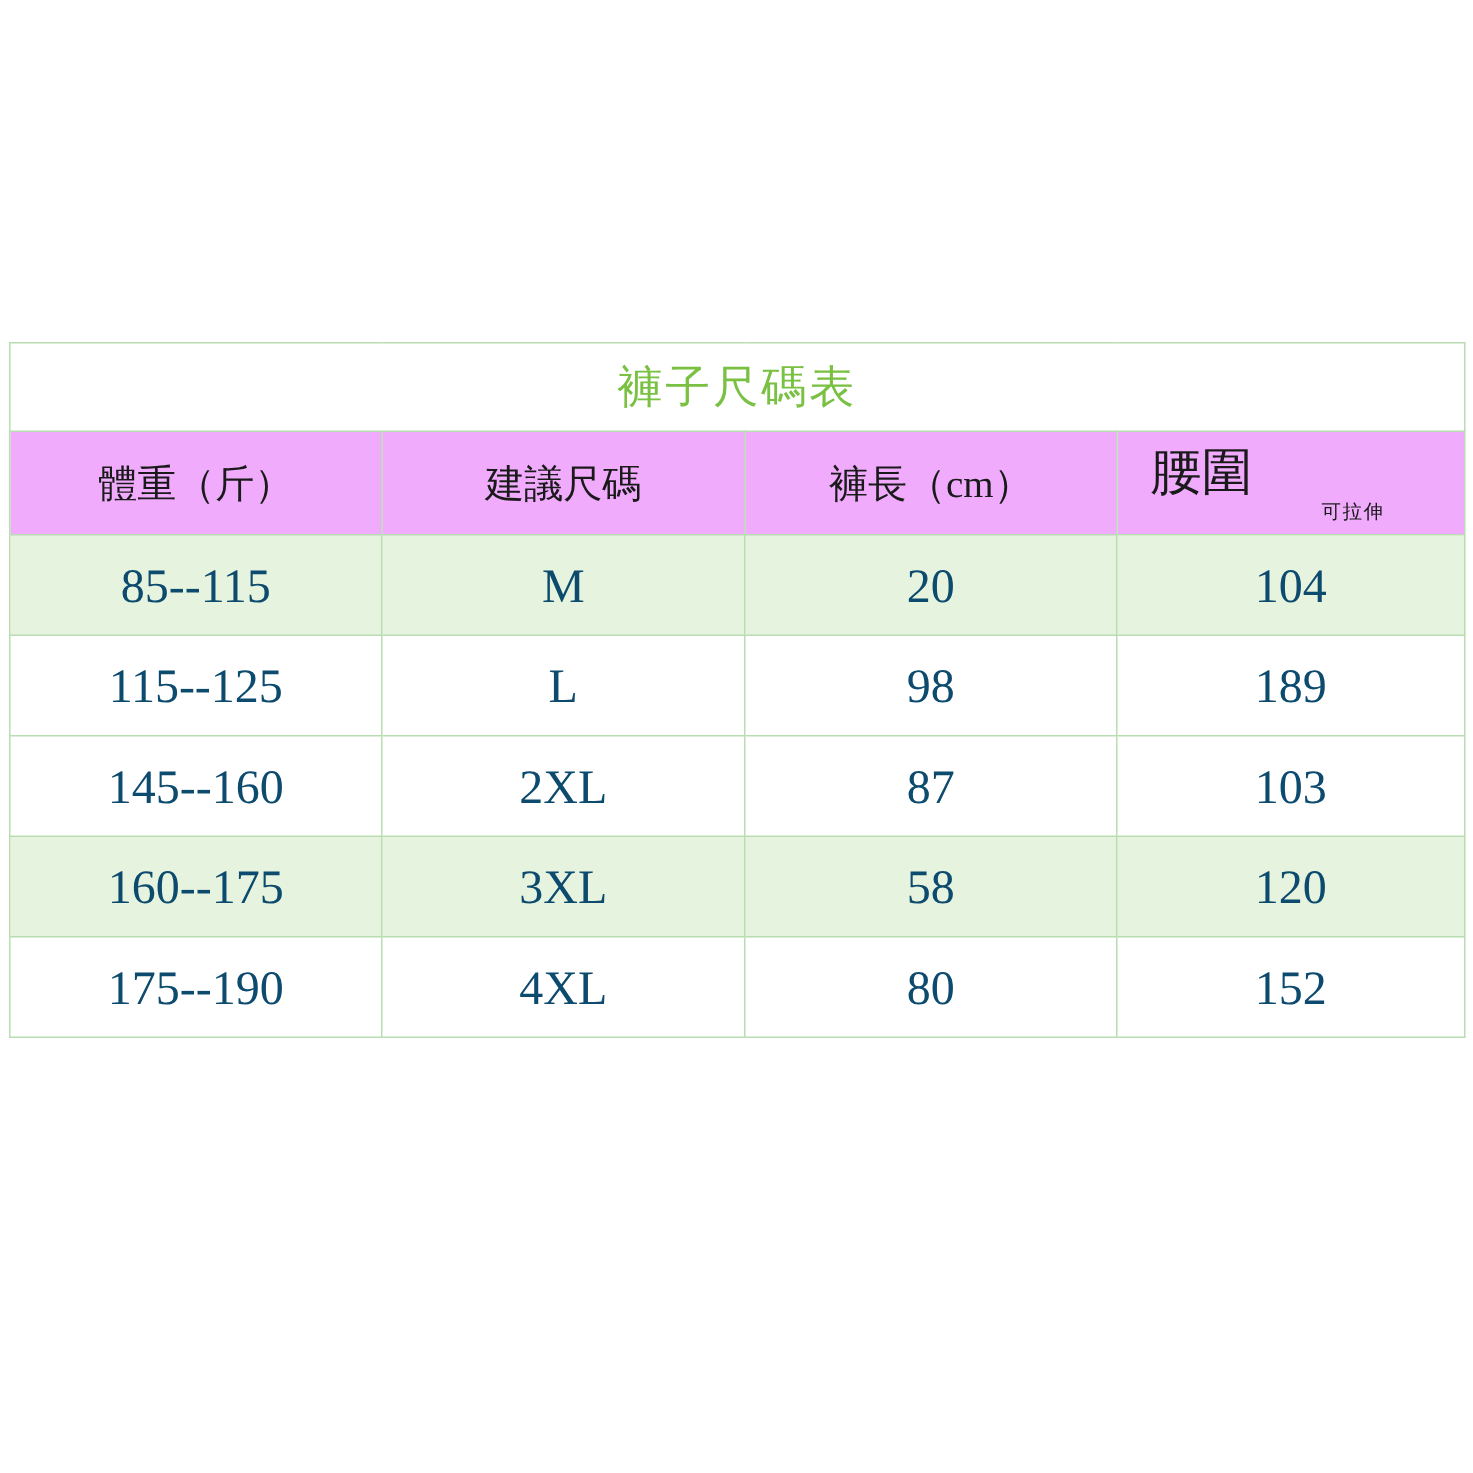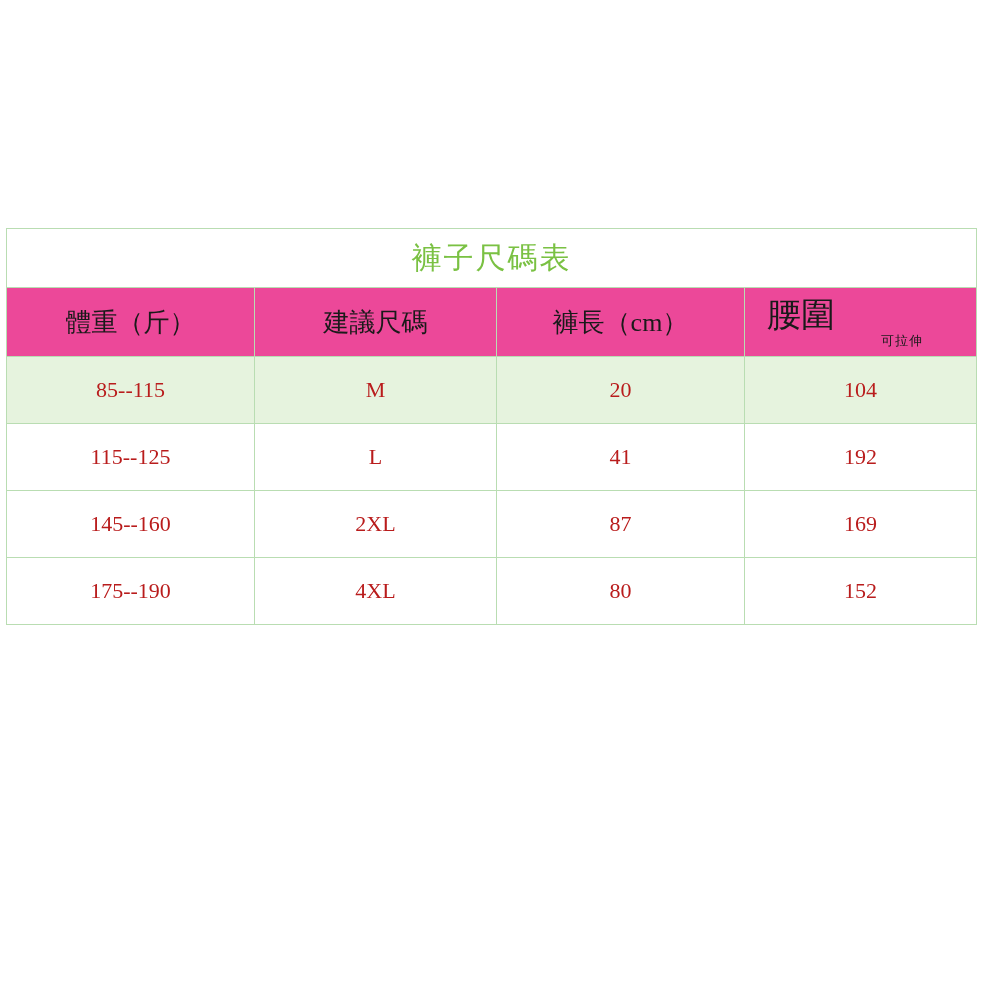--- a/index.html
+++ b/index.html
@@ -42,21 +42,21 @@
     font-weight: normal;
     letter-spacing: 2px;
     background: #ffffff;
   }
   .head-row td {
     height: 68px;
     text-align: center;
     vertical-align: middle;
     font-size: 26px;
     color: #1a1a1a;
-    background: #ec4899;
+    background: #f0abfc;
   }
   .head-waist {
     position: relative;
   }
   .head-waist .waist-main {
     display: block;
     text-align: left;
     padding-left: 22px;
     margin-top: -14px;
     font-size: 34px;
@@ -66,22 +66,22 @@
     right: 53px;
     bottom: 6px;
     font-size: 13px;
     color: #1a1a1a;
     letter-spacing: 1px;
   }
   .data-row td {
     height: 66px;
     text-align: center;
     vertical-align: middle;
-    font-size: 22px;
-    color: #b91c1c;
+    font-size: 32px;
+    color: #0c4a6e;
   }
   .row-alt td {
     background: #e6f3de;
   }
   .row-plain td {
     background: #ffffff;
     margin-left: 16px;
   }
   .col-weight { width: 248px; }
   .col-size   { width: 242px; }
@@ -115,28 +115,34 @@
 
       <tr class="data-row row-alt">
         <td>85--115</td>
         <td>M</td>
         <td>20</td>
         <td>104</td>
       </tr>
       <tr class="data-row row-plain">
         <td>115--125</td>
         <td>L</td>
-        <td>41</td>
-        <td>192</td>
+        <td>98</td>
+        <td>189</td>
       </tr>
       <tr class="data-row row-plain">
         <td>145--160</td>
         <td>2XL</td>
         <td>87</td>
-        <td>169</td>
+        <td>103</td>
+      </tr>
+      <tr class="data-row row-alt">
+        <td>160--175</td>
+        <td>3XL</td>
+        <td>58</td>
+        <td>120</td>
       </tr>
       <tr class="data-row row-plain">
         <td>175--190</td>
         <td>4XL</td>
         <td>80</td>
         <td>152</td>
       </tr>
     </tbody>
   </table>
 </div>

